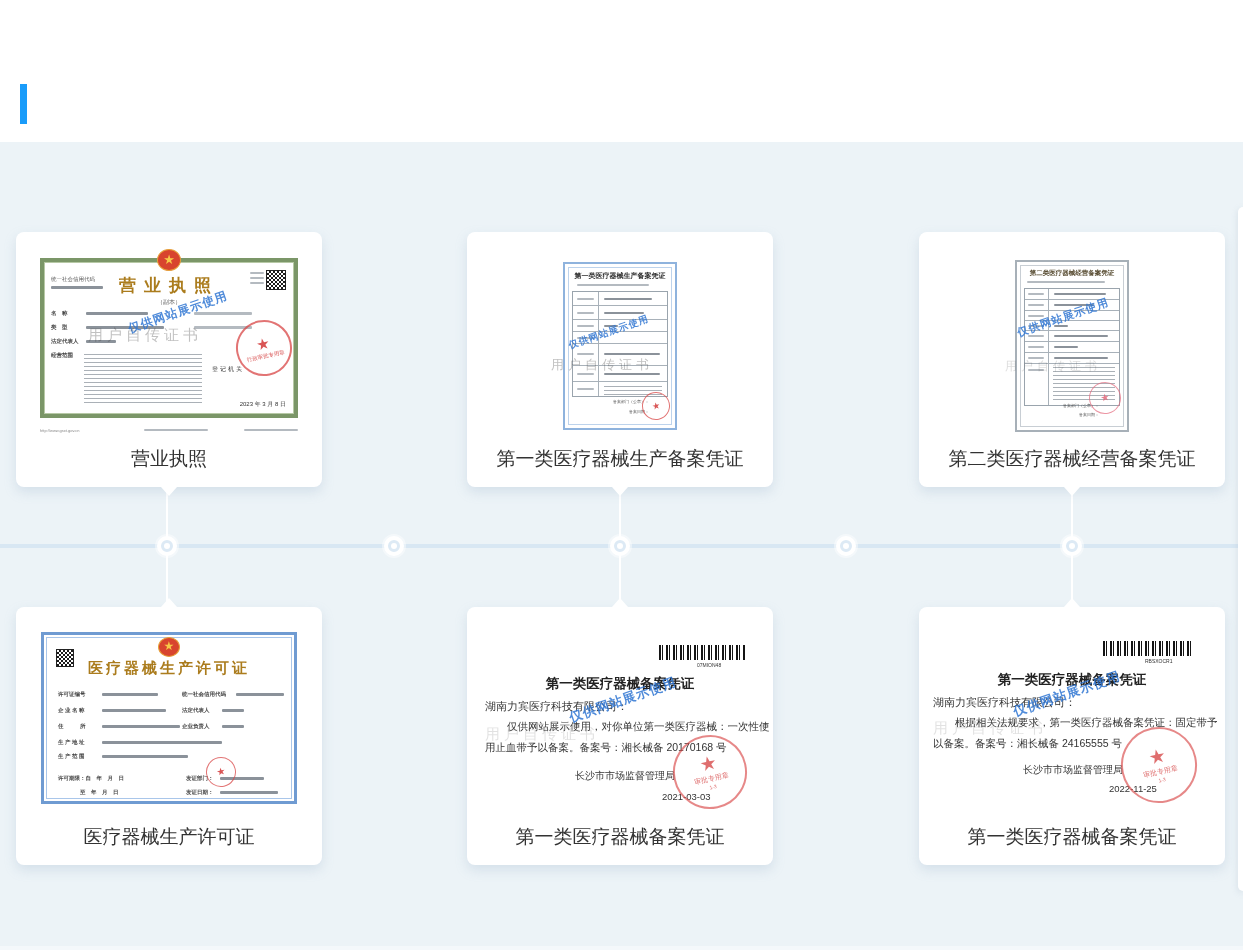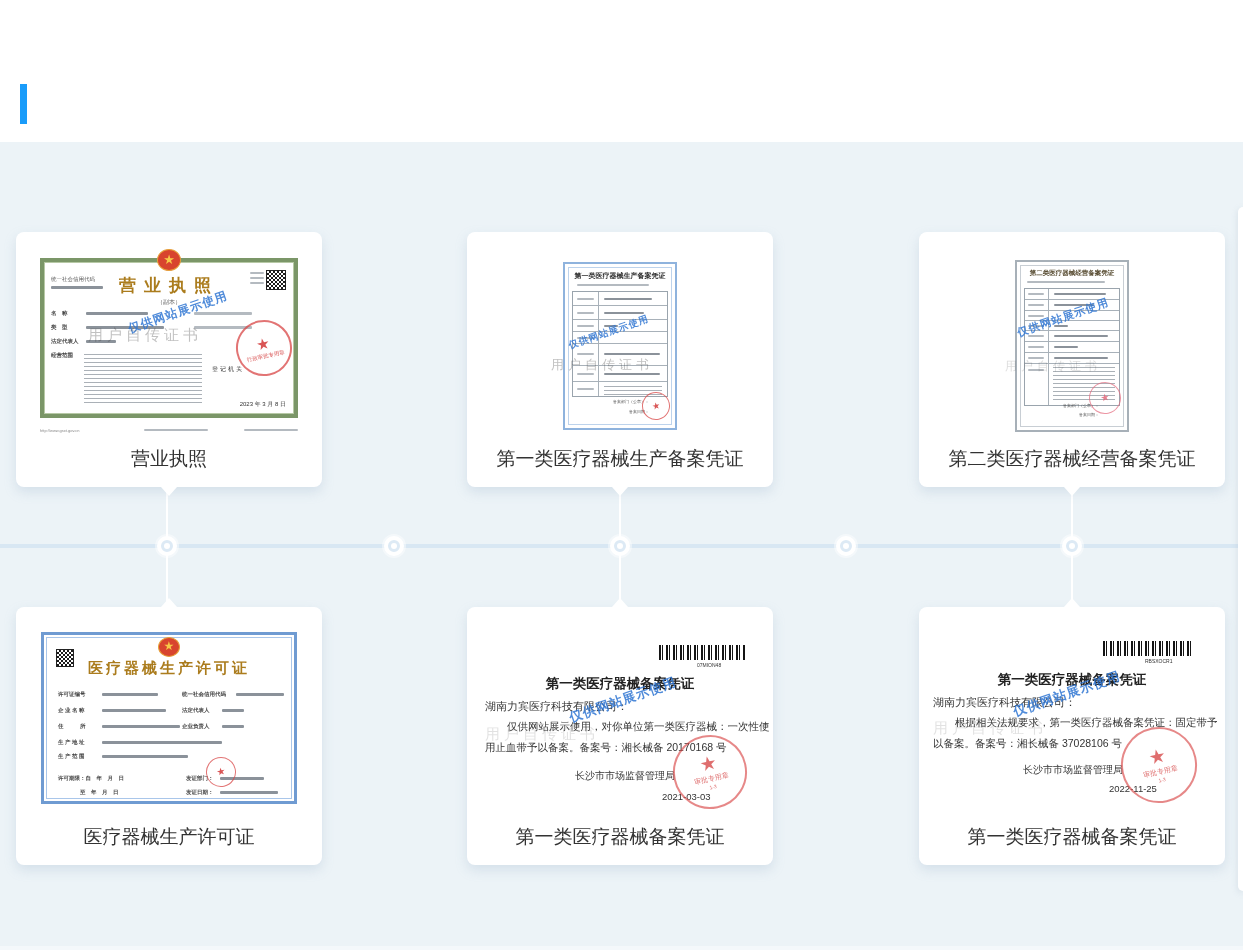--- a/index.html
+++ b/index.html
@@ -272,21 +272,21 @@
     <div class="caption">第一类医疗器械备案凭证</div>
   </div>
 
   <div class="abs card row2" style="left:919px">
     <div class="notch-up"></div>
     <div class="barcode" style="left:184px; top:34px; width:88px; height:15px;"></div>
     <div class="tiny" style="left:226px; top:51px; font-size:5px; color:#333;">RBSXOCR1</div>
     <div class="tiny" style="left:0; top:64px; width:100%; text-align:center; font-size:13.5px; font-weight:700; color:#222;">第一类医疗器械备案凭证</div>
     <div class="tiny" style="left:14px; top:88px; font-size:11px; color:#333;">湖南力宾医疗科技有限公司：</div>
     <div class="tiny" style="left:36px; top:109px; font-size:10.5px; color:#333;">根据相关法规要求，第一类医疗器械备案凭证：固定带予</div>
-    <div class="tiny" style="left:14px; top:130px; font-size:10.5px; color:#333;">以备案。备案号：湘长械备 37028106 号</div>
+    <div class="tiny" style="left:14px; top:130px; font-size:10.5px; color:#333;">以备案。备案号：湘长械备 24165555 号</div>
     <div class="tiny" style="left:104px; top:156px; font-size:10px; color:#333;">长沙市市场监督管理局</div>
     <div class="tiny" style="left:190px; top:176px; font-size:9.5px; color:#333;">2022-11-25</div>
     <div class="stamp" style="left:202px; top:120px; width:76px; height:76px; opacity:.85;">
       <div class="star" style="font-size:19px;">★</div>
       <div style="font-size:7px; margin-top:1px;">审批专用章</div>
       <div style="font-size:5px;">1-3</div>
     </div>
     <div class="wm-blue" style="left:92px; top:78px; font-size:13px;">仅供网站展示使用</div>
     <div class="wm-gray" style="left:14px; top:112px; font-size:15px; opacity:.15;">用户自传证书</div>
     <div class="caption">第一类医疗器械备案凭证</div>

